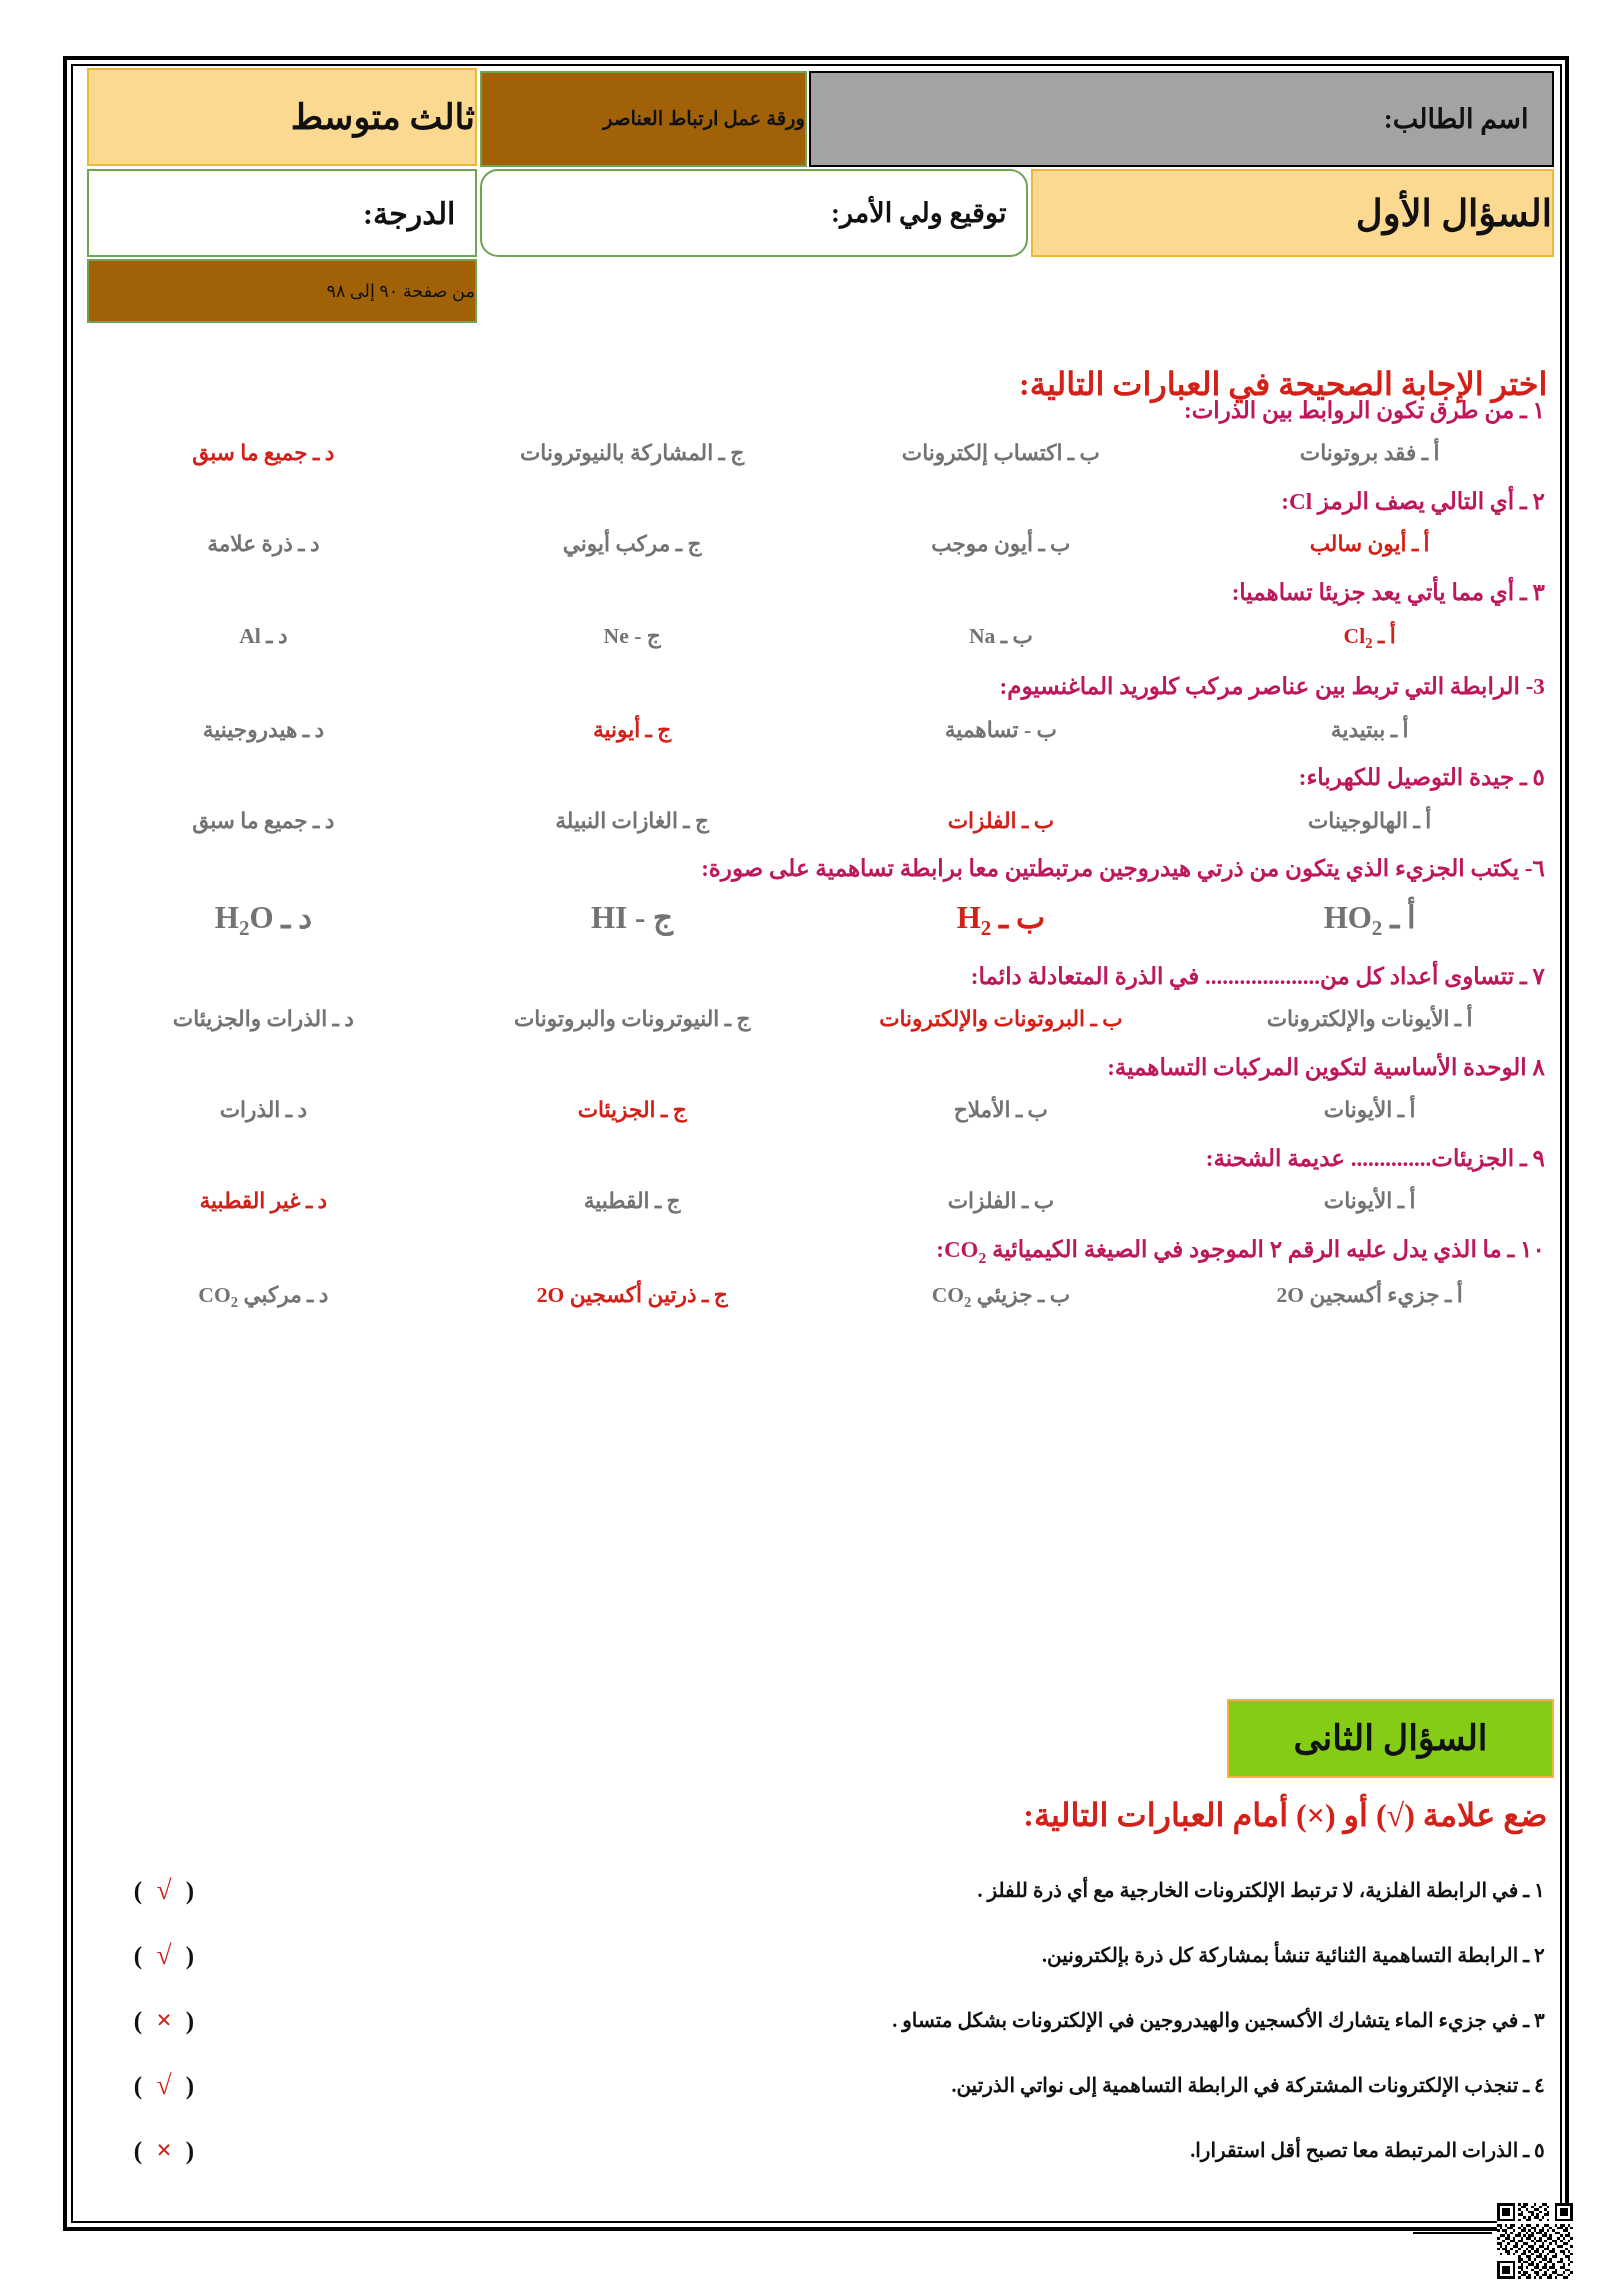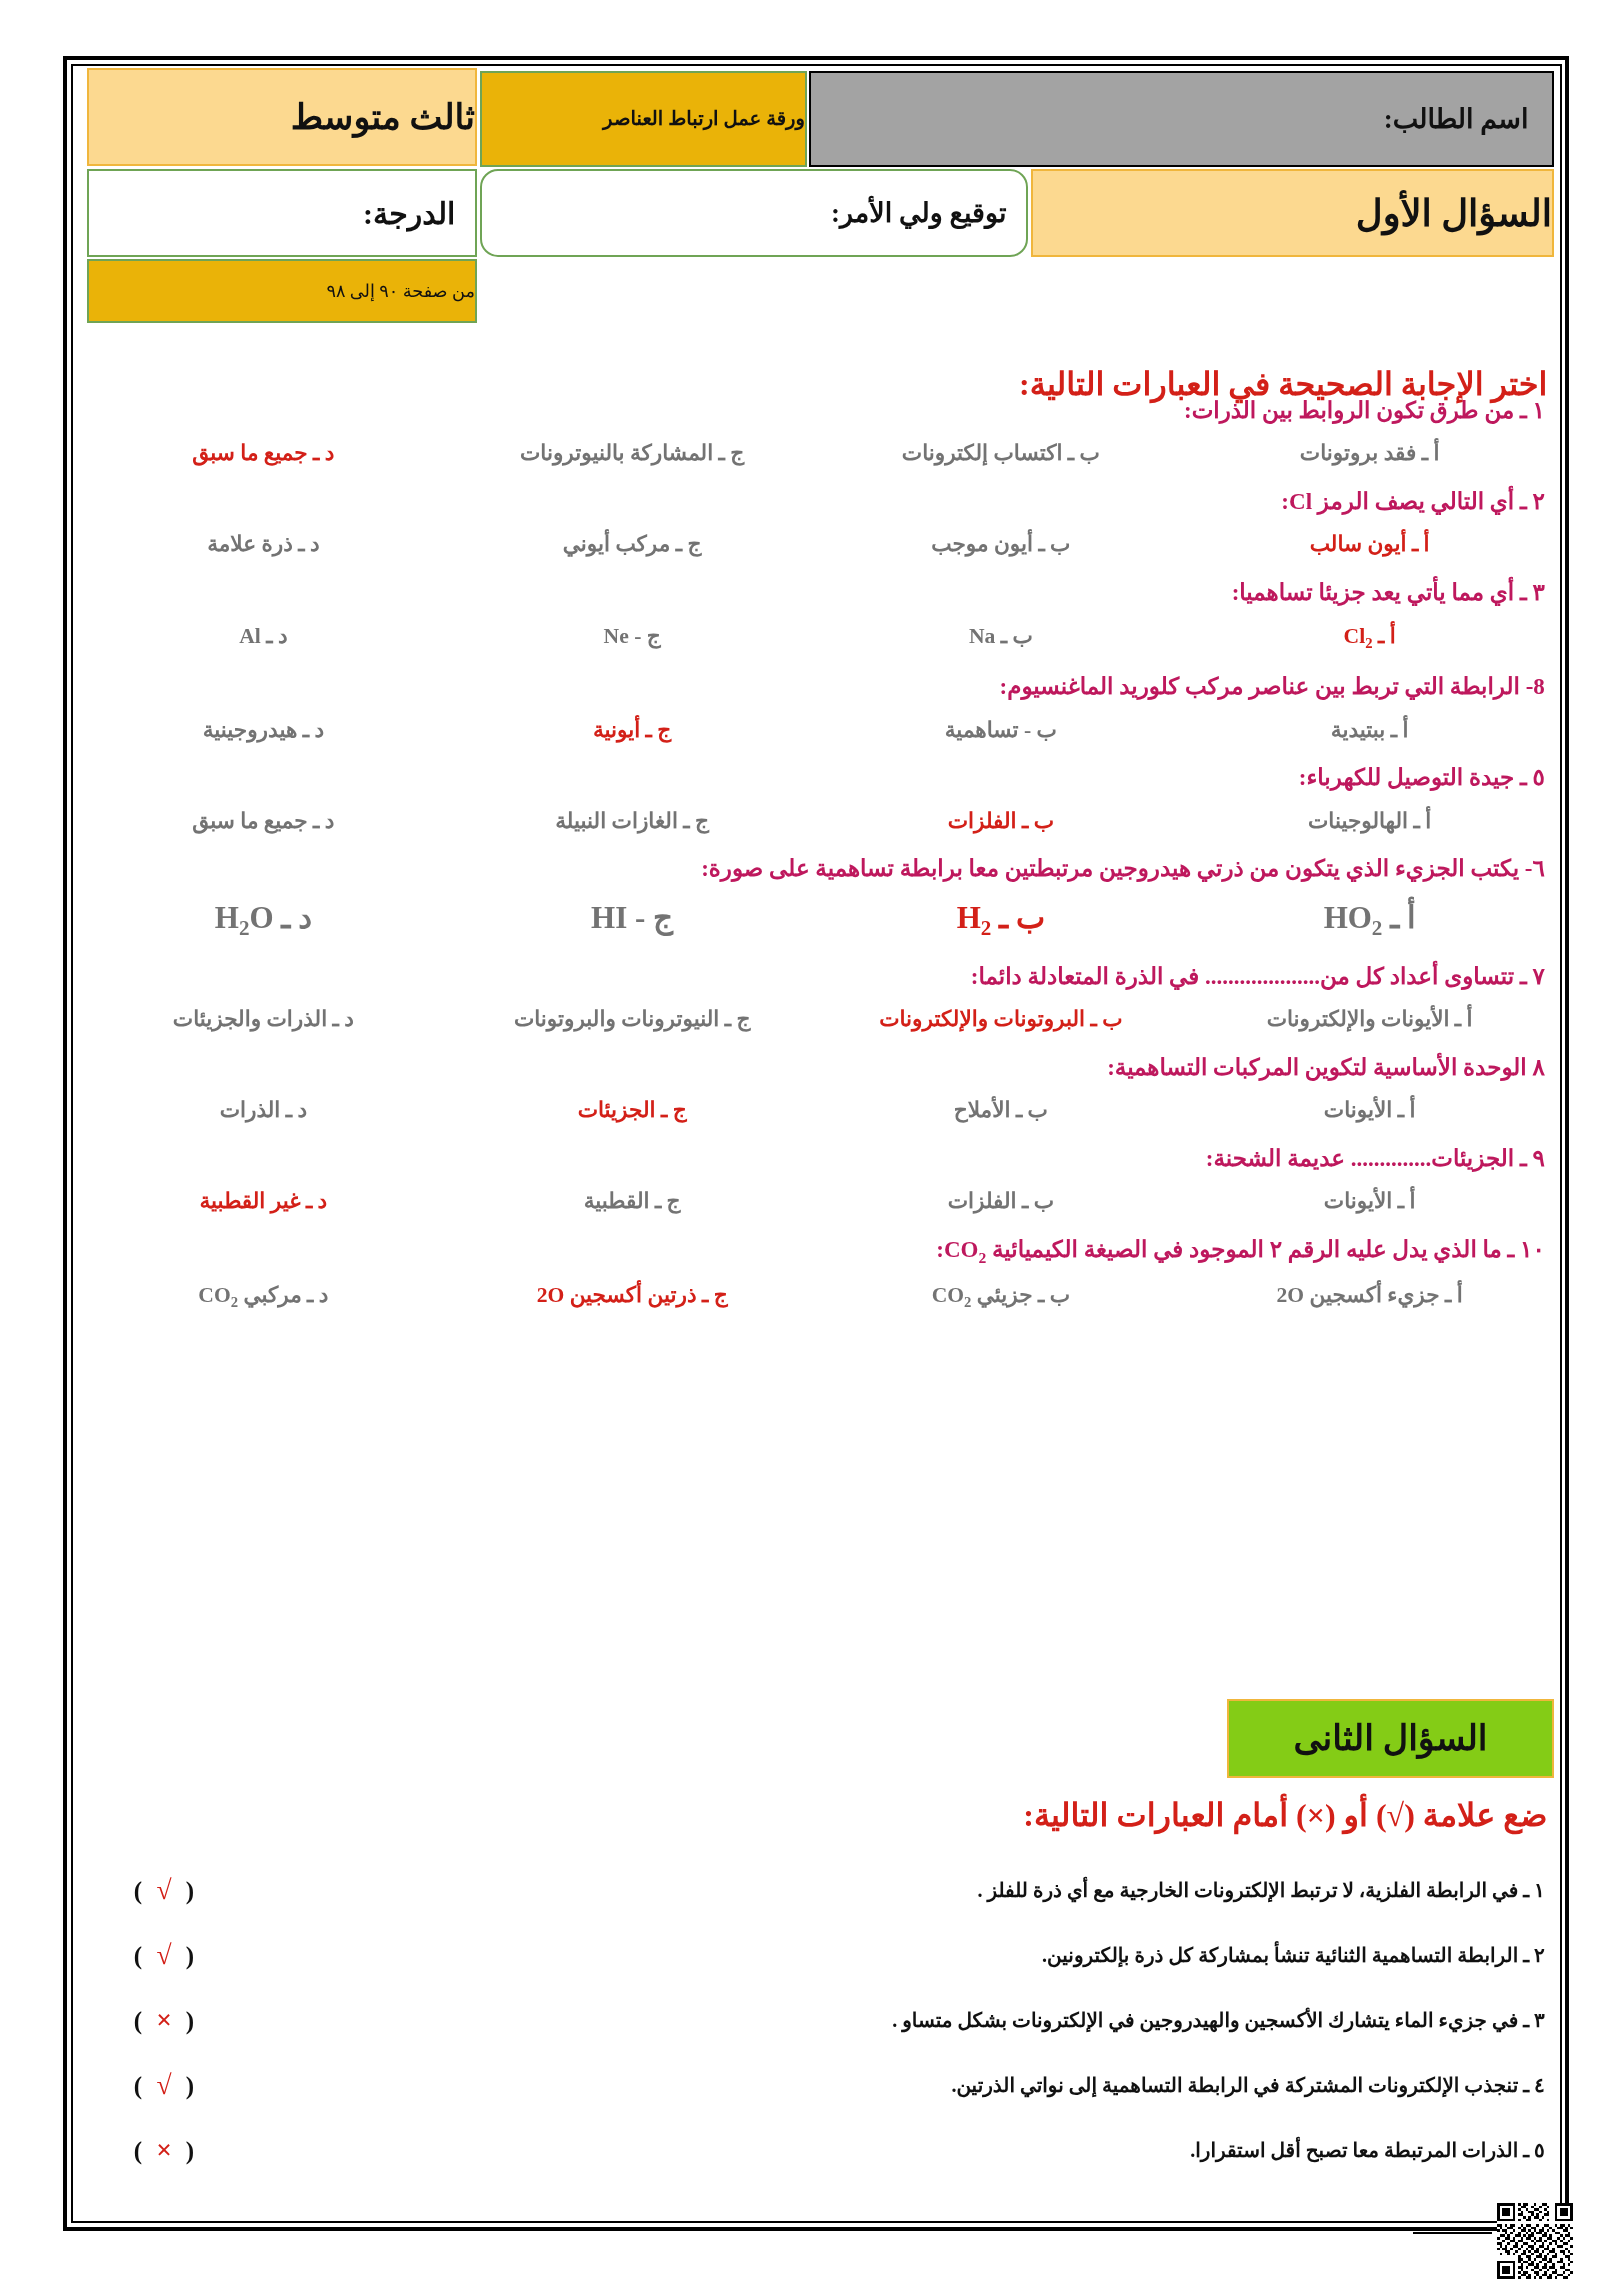--- a/index.html
+++ b/index.html
@@ -59,21 +59,21 @@
     box-sizing: border-box;
     display: flex;
     align-items: center;
     text-align: center;
   }
   .cell-orange {
     background: #FCD990;
     border: 2px solid #F0B63C;
   }
   .cell-green {
-    background: #eab308;
+    background: #a16207;
     border: 2px solid #6FA455;
   }
   .cell-white-green {
     background: #ffffff;
     border: 2px solid #6FA455;
   }
   .cell-white-black {
     background: #a3a3a3;
     border: 2.6px solid #000000;
   }
@@ -326,21 +326,21 @@
         <div class="q-row">
           <div class="q-stem">٣ ـ أي مما يأتي يعد جزيئا تساهميا:</div>
           <div class="q-opts">
             <div class="opt correct">أ ـ Cl<sub>2</sub></div>
             <div class="opt">ب ـ Na</div>
             <div class="opt">ج - Ne</div>
             <div class="opt">د ـ Al</div>
           </div>
         </div>
         <div class="q-row">
-          <div class="q-stem">8- الرابطة التي تربط بين عناصر مركب كلوريد الماغنسيوم:</div>
+          <div class="q-stem">3- الرابطة التي تربط بين عناصر مركب كلوريد الماغنسيوم:</div>
           <div class="q-opts">
             <div class="opt">أ ـ ببتيدية</div>
             <div class="opt">ب - تساهمية</div>
             <div class="opt correct">ج ـ أيونية</div>
             <div class="opt">د ـ هيدروجينية</div>
           </div>
         </div>
         <div class="q-row">
           <div class="q-stem">٥ ـ جيدة التوصيل للكهرباء:</div>
           <div class="q-opts">

